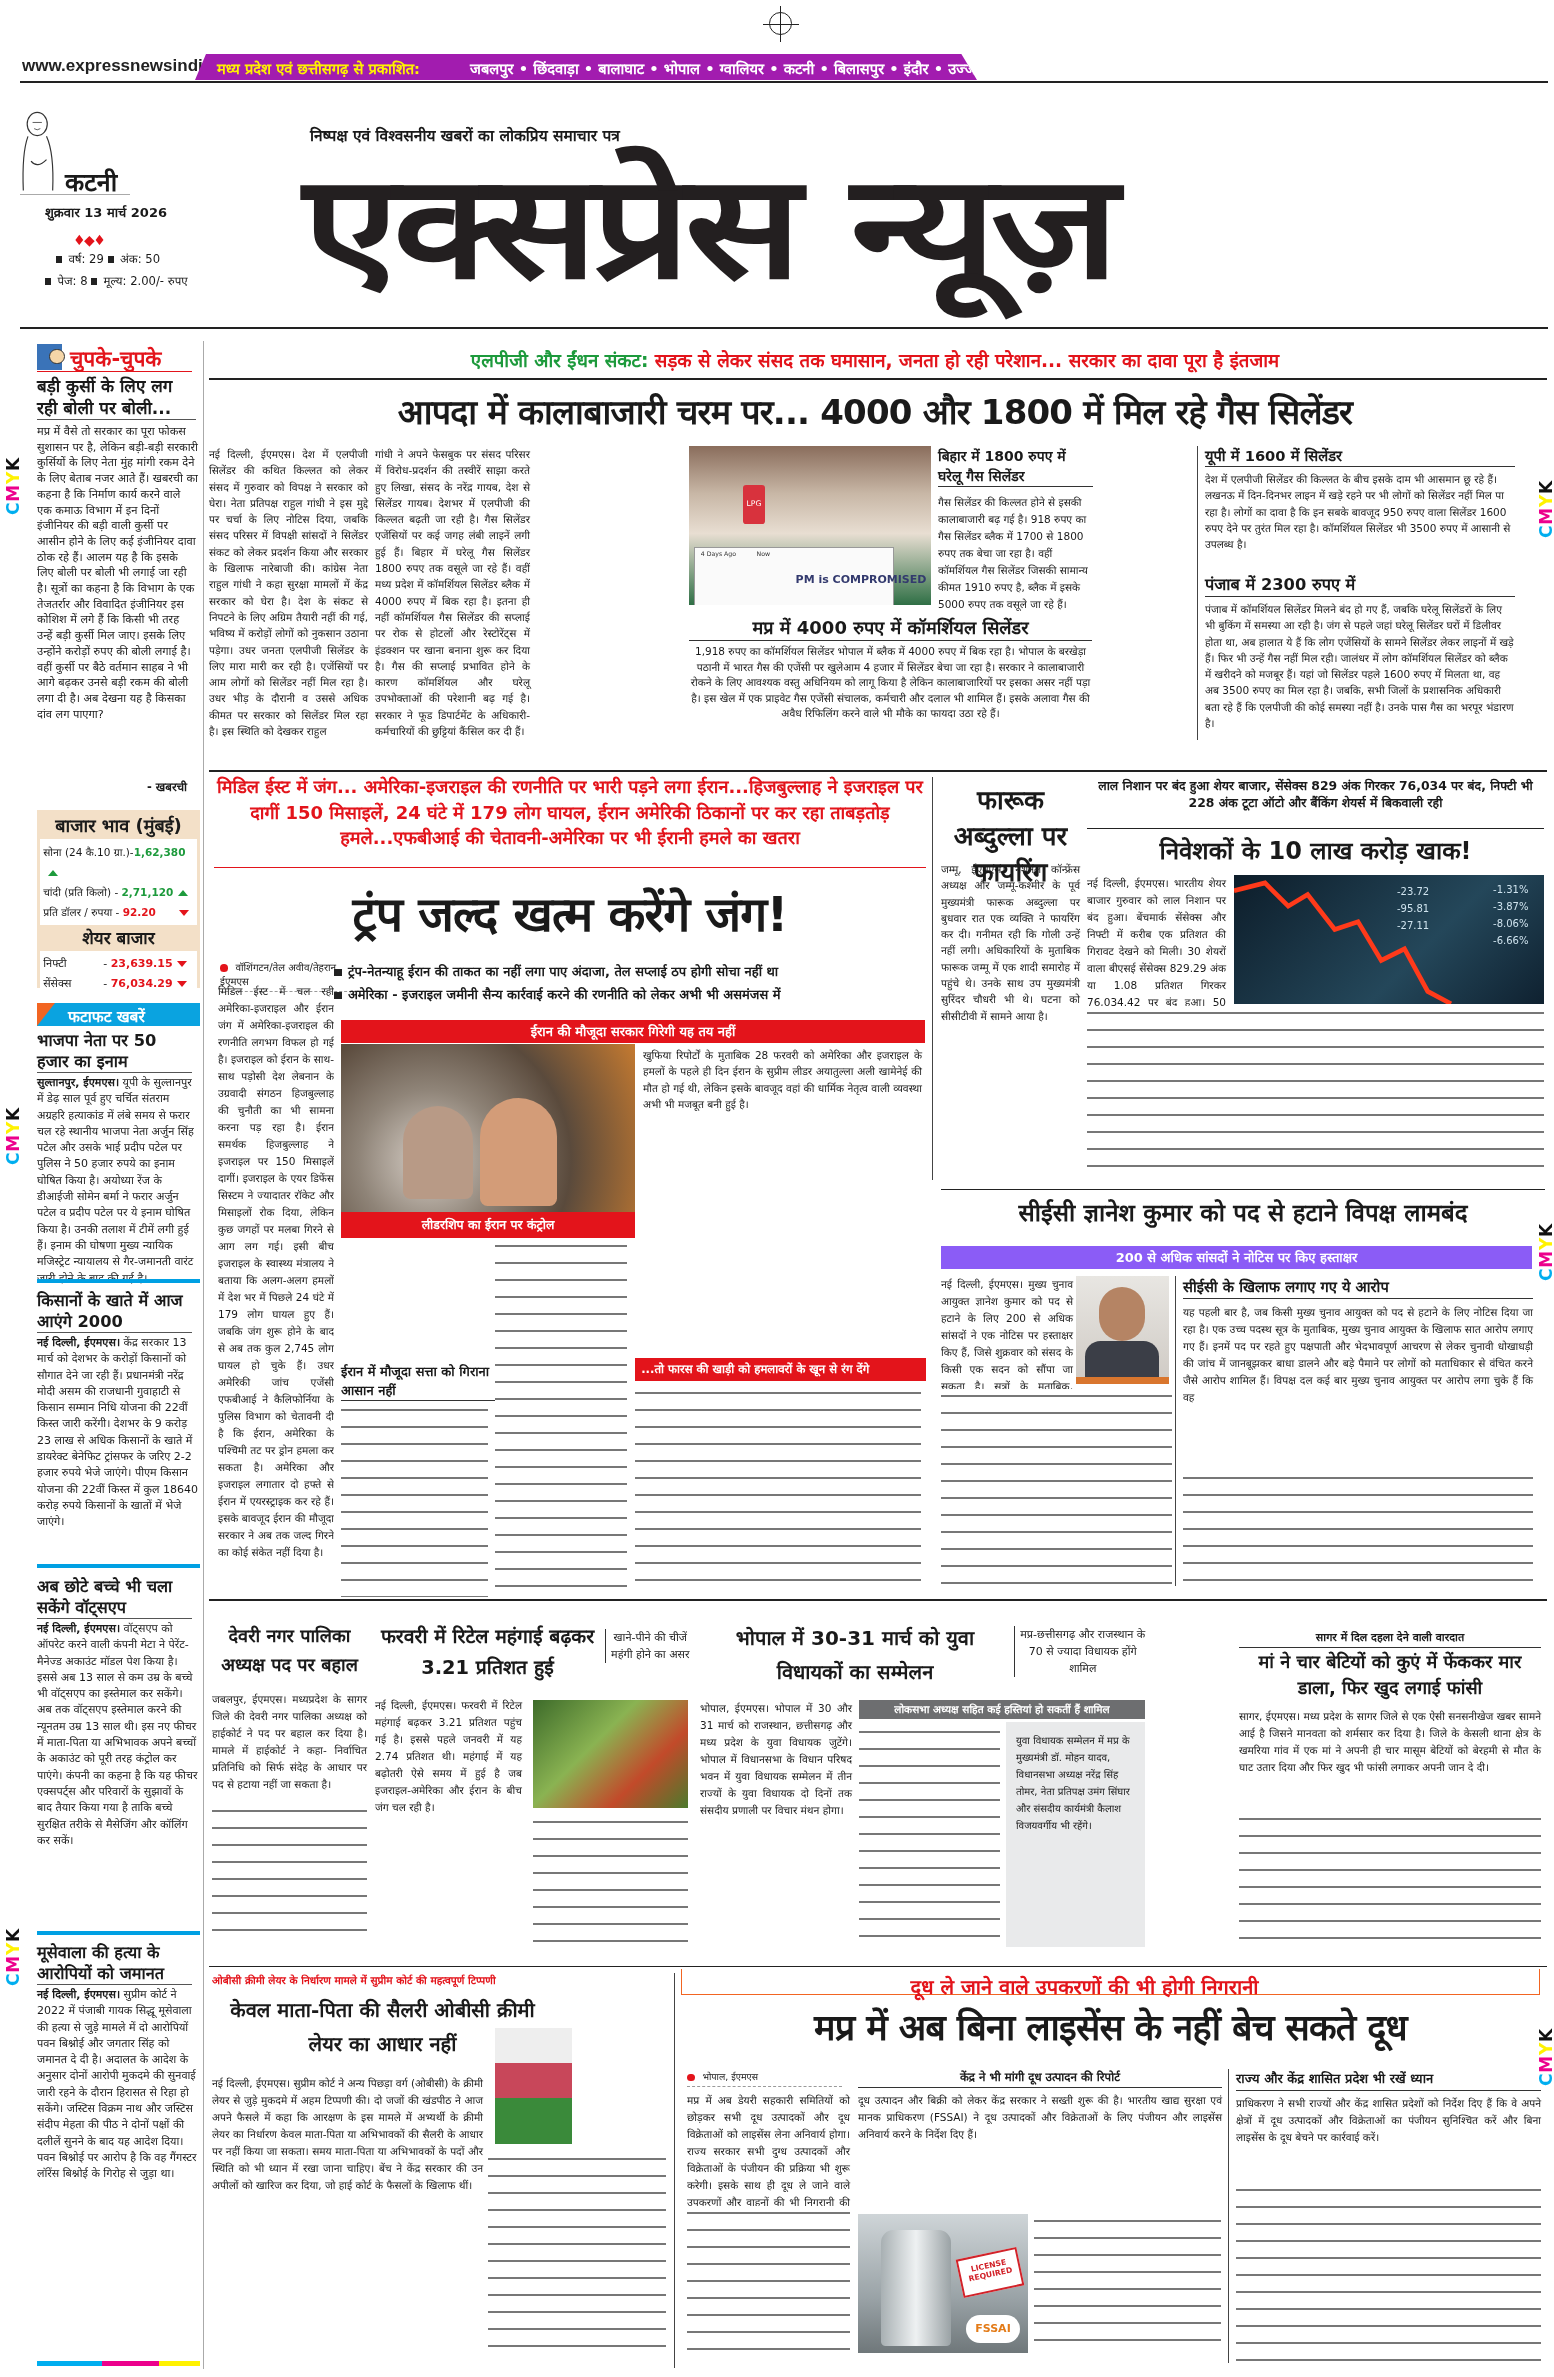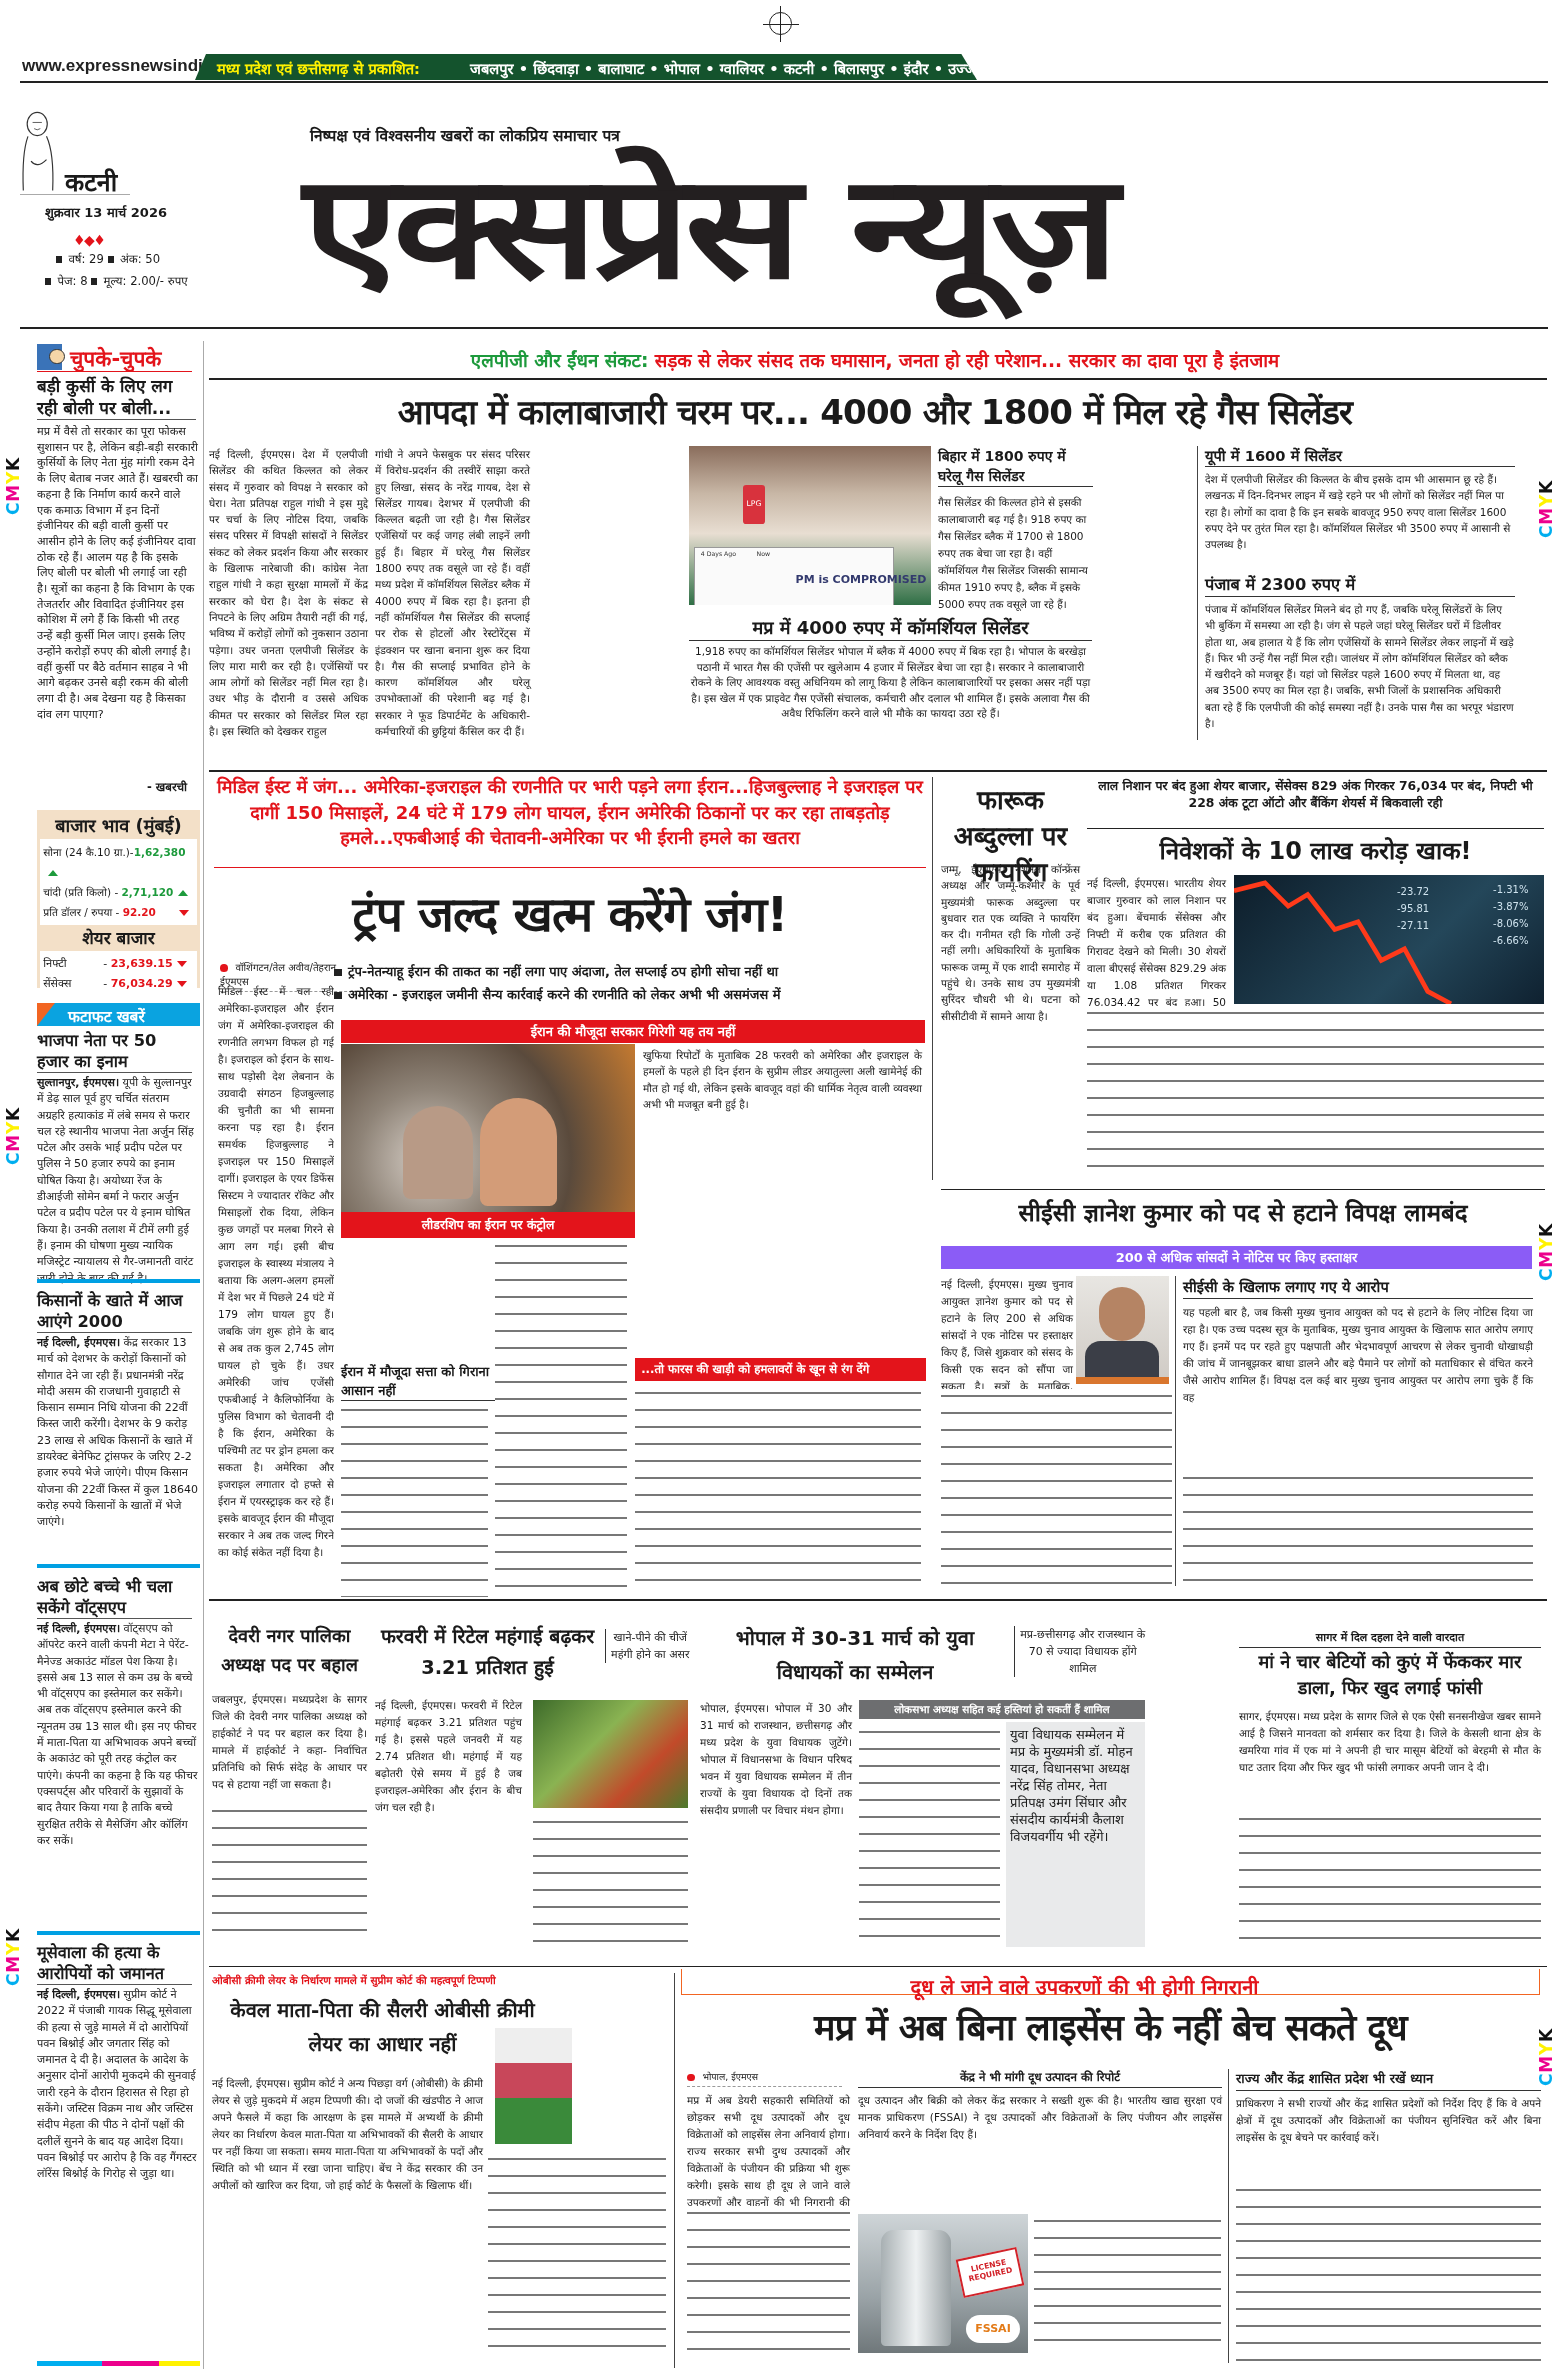--- a/index.html
+++ b/index.html
@@ -23,21 +23,21 @@
 .h-left{font-weight:bold;font-size:18.6px;line-height:23px}
 </style>
 </head>
 <body>
 
 <div class="abs" style="left:769px;top:12.4px;width:23px;height:23px;border:0.8px solid #222;border-radius:50%"></div>
 <div class="abs" style="left:763px;top:24px;width:36px;height:0.8px;background:#222"></div>
 <div class="abs" style="left:780px;top:6.2px;width:0.8px;height:36px;background:#222"></div>
 
 <div class="abs cond" style="left:22px;top:56px;font-size:17px;font-weight:bold;color:#222">www.expressnewsindia.com</div>
-<div class="abs" style="left:195px;top:54px;width:782px;height:26px;background:#14532d;clip-path:polygon(11px 0,98% 0,100% 100%,0 100%)">
+<div class="abs" style="left:195px;top:54px;width:782px;height:26px;background:#a21caf;clip-path:polygon(11px 0,98% 0,100% 100%,0 100%)">
   <div style="position:absolute;left:22px;top:3.9px;font-size:14.7px;font-weight:bold;color:#fff200;white-space:nowrap">मध्य प्रदेश एवं छत्तीसगढ़ से प्रकाशित:</div>
   <div style="position:absolute;left:275px;top:3.9px;font-size:14.7px;font-weight:bold;color:#fff;white-space:nowrap">जबलपुर • छिंदवाड़ा • बालाघाट • भोपाल • ग्वालियर • कटनी • बिलासपुर • इंदौर • उज्जैन</div>
 </div>
 <div class="hr" style="left:20px;top:81px;width:1528px;height:2.3px"></div>
 
 <div class="abs" style="left:20px;top:107px;width:36px;height:85px">
   <svg width="36" height="85" viewBox="0 0 46 110">
       <ellipse cx="22" cy="22" rx="13" ry="15" fill="none" stroke="#333" stroke-width="1.5"></ellipse>
       <path d="M10 38 Q2 60 4 108 M34 38 Q44 60 42 108 M14 70 Q22 80 34 68" fill="none" stroke="#333" stroke-width="1.5"></path>
       <path d="M16 20 h12 M18 28 q4 3 8 0" stroke="#333" fill="none"></path>
@@ -209,21 +209,21 @@
 <div class="abs" style="left:375px;top:1621px;width:225px;text-align:center;font-size:19.4px;font-weight:900;line-height:31px">फरवरी में रिटेल महंगाई बढ़कर 3.21 प्रतिशत हुई</div>
 <div class="abs" style="left:605px;top:1629px;width:85px;font-size:11px;line-height:17px;text-align:center;border-left:0.8px solid #333;padding-left:4.6px">खाने-पीने की चीजें महंगी होने का असर</div>
 <div class="abs" style="left:375px;top:1697px;width:147px;font-size:10.5px;line-height:17px;text-align:justify">नई दिल्ली, ईएमएस। फरवरी में रिटेल महंगाई बढ़कर 3.21 प्रतिशत पहुंच गई है। इससे पहले जनवरी में यह 2.74 प्रतिशत थी। महंगाई में यह बढ़ोतरी ऐसे समय में हुई है जब इजराइल-अमेरिका और ईरान के बीच जंग चल रही है।</div>
 <div class="photo" style="left:533px;top:1700px;width:155px;height:108px;background:linear-gradient(135deg,#3d6b2a,#8ab352 40%,#c24a2a 70%,#4c7a2c)"></div>
 <div class="abs" style="left:533px;top:1815px;width:155px;height:132px;background:repeating-linear-gradient(180deg,#fff 0 6.2px,#777 6.2px 7.7px,#fff 7.7px 17px)"></div>
 
 <div class="abs" style="left:700px;top:1621px;width:310px;text-align:center;font-size:20px;font-weight:900;line-height:34px">भोपाल में 30-31 मार्च को युवा विधायकों का सम्मेलन</div>
 <div class="abs" style="left:1014px;top:1626px;width:132px;font-size:11px;line-height:17px;text-align:center;border-left:0.8px solid #333;padding-left:4.6px">मप्र-छत्तीसगढ़ और राजस्थान के 70 से ज्यादा विधायक होंगे शामिल</div>
 <div class="abs" style="left:859px;top:1700px;width:286px;height:18.6px;background:#6d6e70;color:#fff;font-size:10.5px;font-weight:bold;text-align:center;line-height:18.6px">लोकसभा अध्यक्ष सहित कई हस्तियां हो सकतीं हैं शामिल</div>
 <div class="abs" style="left:700px;top:1700px;width:152px;font-size:10.5px;line-height:17px;text-align:justify">भोपाल, ईएमएस। भोपाल में 30 और 31 मार्च को राजस्थान, छत्तीसगढ़ और मध्य प्रदेश के युवा विधायक जुटेंगे। भोपाल में विधानसभा के विधान परिषद भवन में युवा विधायक सम्मेलन में तीन राज्यों के युवा विधायक दो दिनों तक संसदीय प्रणाली पर विचार मंथन होगा।</div>
-<div class="abs" style="left:1006px;top:1722px;width:139px;font-size:13px;line-height:17px;background:#e9eaeb;padding:4px;height:225px">युवा विधायक सम्मेलन में मप्र के मुख्यमंत्री डॉ. मोहन यादव, विधानसभा अध्यक्ष नरेंद्र सिंह तोमर, नेता प्रतिपक्ष उमंग सिंघार और संसदीय कार्यमंत्री कैलाश विजयवर्गीय भी रहेंगे।</div>
+<div class="abs" style="left:1006px;top:1722px;width:139px;font-size:10px;line-height:17px;background:#e9eaeb;padding:10px;height:225px">युवा विधायक सम्मेलन में मप्र के मुख्यमंत्री डॉ. मोहन यादव, विधानसभा अध्यक्ष नरेंद्र सिंह तोमर, नेता प्रतिपक्ष उमंग सिंघार और संसदीय कार्यमंत्री कैलाश विजयवर्गीय भी रहेंगे।</div>
 <div class="abs" style="left:859px;top:1725px;width:141px;height:221px;background:repeating-linear-gradient(180deg,#fff 0 6.2px,#777 6.2px 7.7px,#fff 7.7px 17px)"></div>
 
 <div class="abs" style="left:1239px;top:1629px;width:302px;text-align:center;font-size:11px;font-weight:bold;border-bottom:1.5px solid #333;padding-bottom:3.1px">सागर में दिल दहला देने वाली वारदात</div>
 <div class="abs" style="left:1239px;top:1649px;width:302px;text-align:center;font-size:18px;font-weight:900;line-height:26px">मां ने चार बेटियों को कुएं में फेंककर मार डाला, फिर खुद लगाई फांसी</div>
 <div class="abs" style="left:1239px;top:1708px;width:302px;font-size:10.5px;line-height:17px;text-align:justify">सागर, ईएमएस। मध्य प्रदेश के सागर जिले से एक ऐसी सनसनीखेज खबर सामने आई है जिसने मानवता को शर्मसार कर दिया है। जिले के केसली थाना क्षेत्र के खमरिया गांव में एक मां ने अपनी ही चार मासूम बेटियों को बेरहमी से मौत के घाट उतार दिया और फिर खुद भी फांसी लगाकर अपनी जान दे दी।</div>
 <div class="abs" style="left:1239px;top:1812px;width:302px;height:136px;background:repeating-linear-gradient(180deg,#fff 0 6.2px,#777 6.2px 7.7px,#fff 7.7px 17px)"></div>
 
 <div class="hr" style="left:209px;top:1966px;width:1338px;height:0.8px"></div>
 
 <div class="abs" style="left:212px;top:1973px;width:457px;font-size:10.5px;font-weight:bold;color:#e3141b">ओबीसी क्रीमी लेयर के निर्धारण मामले में सुप्रीम कोर्ट की महत्वपूर्ण टिप्पणी</div>

